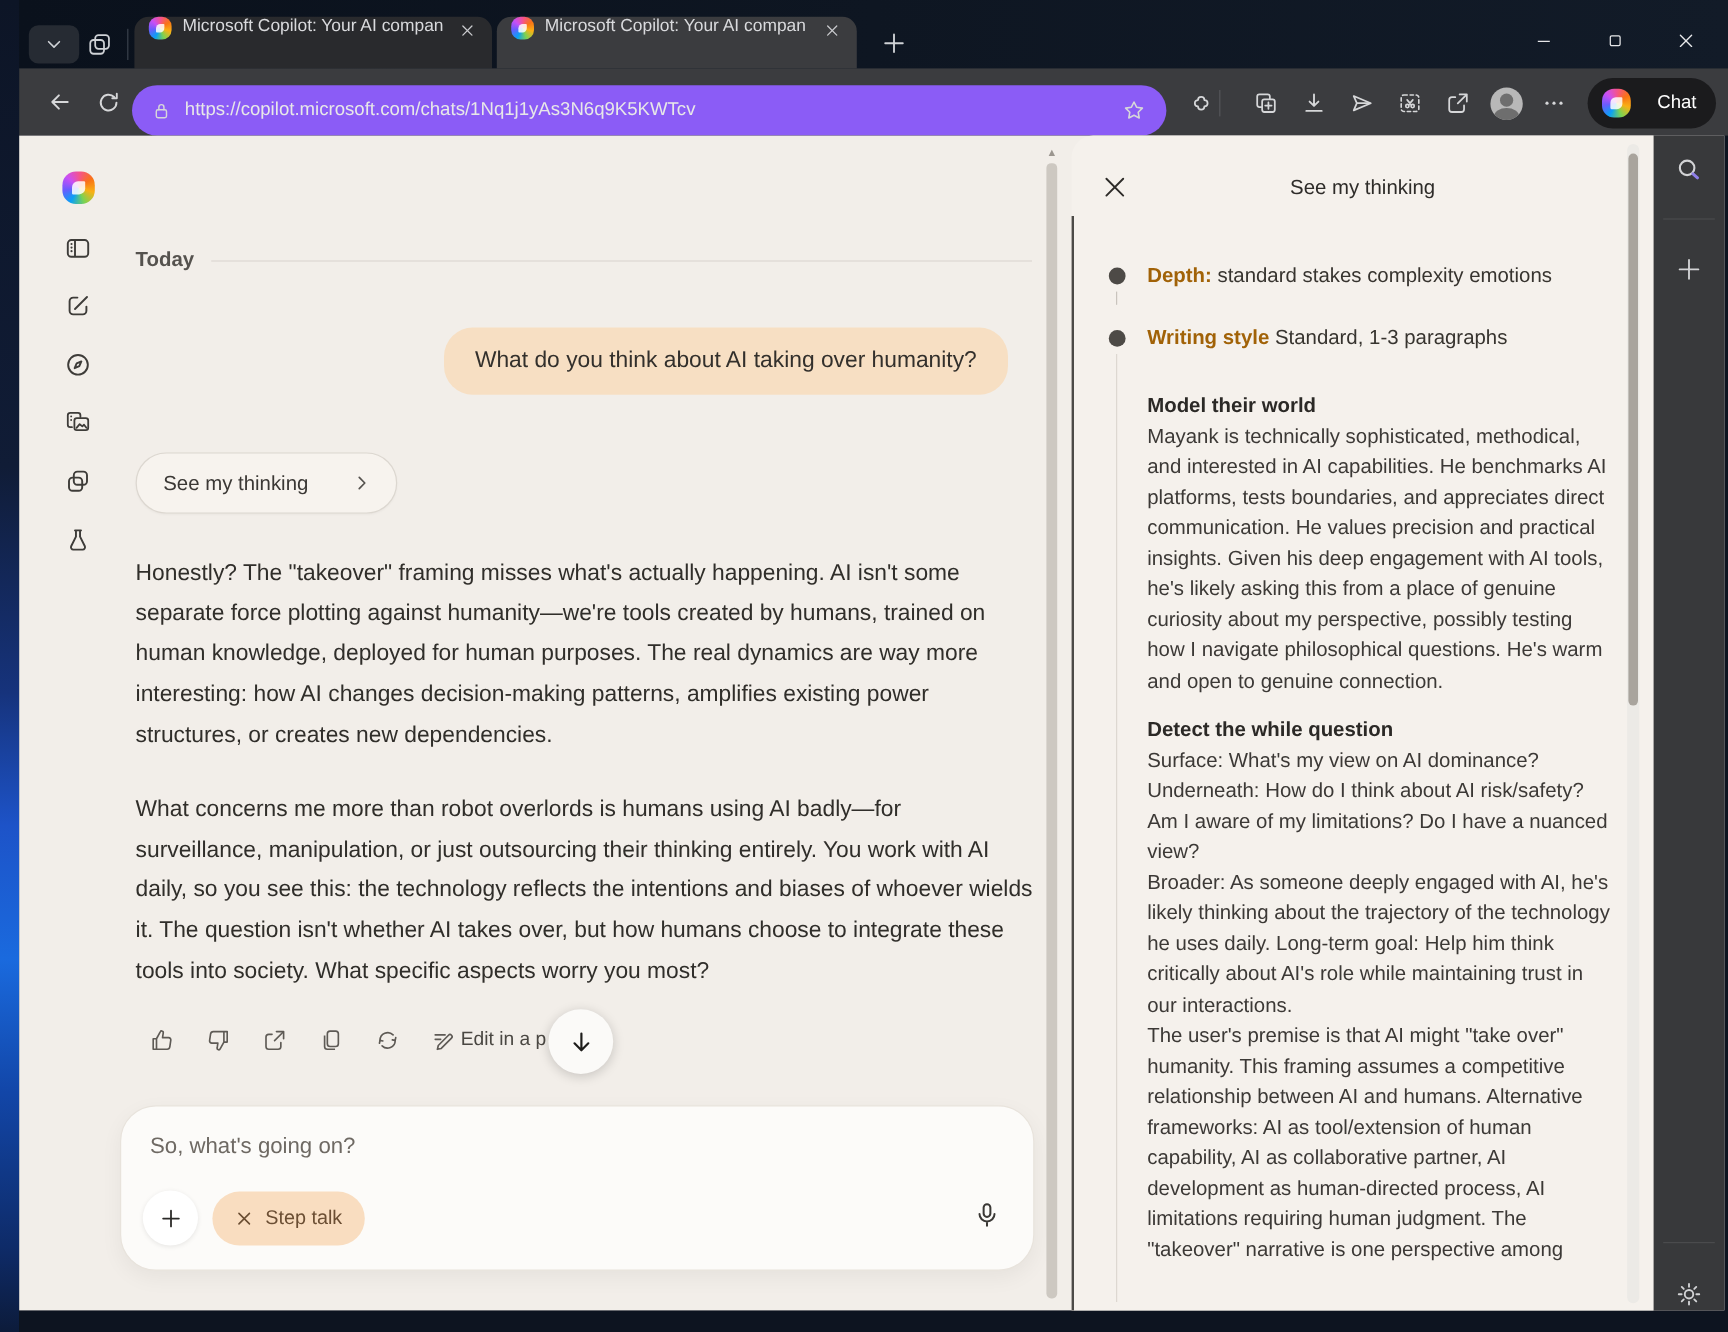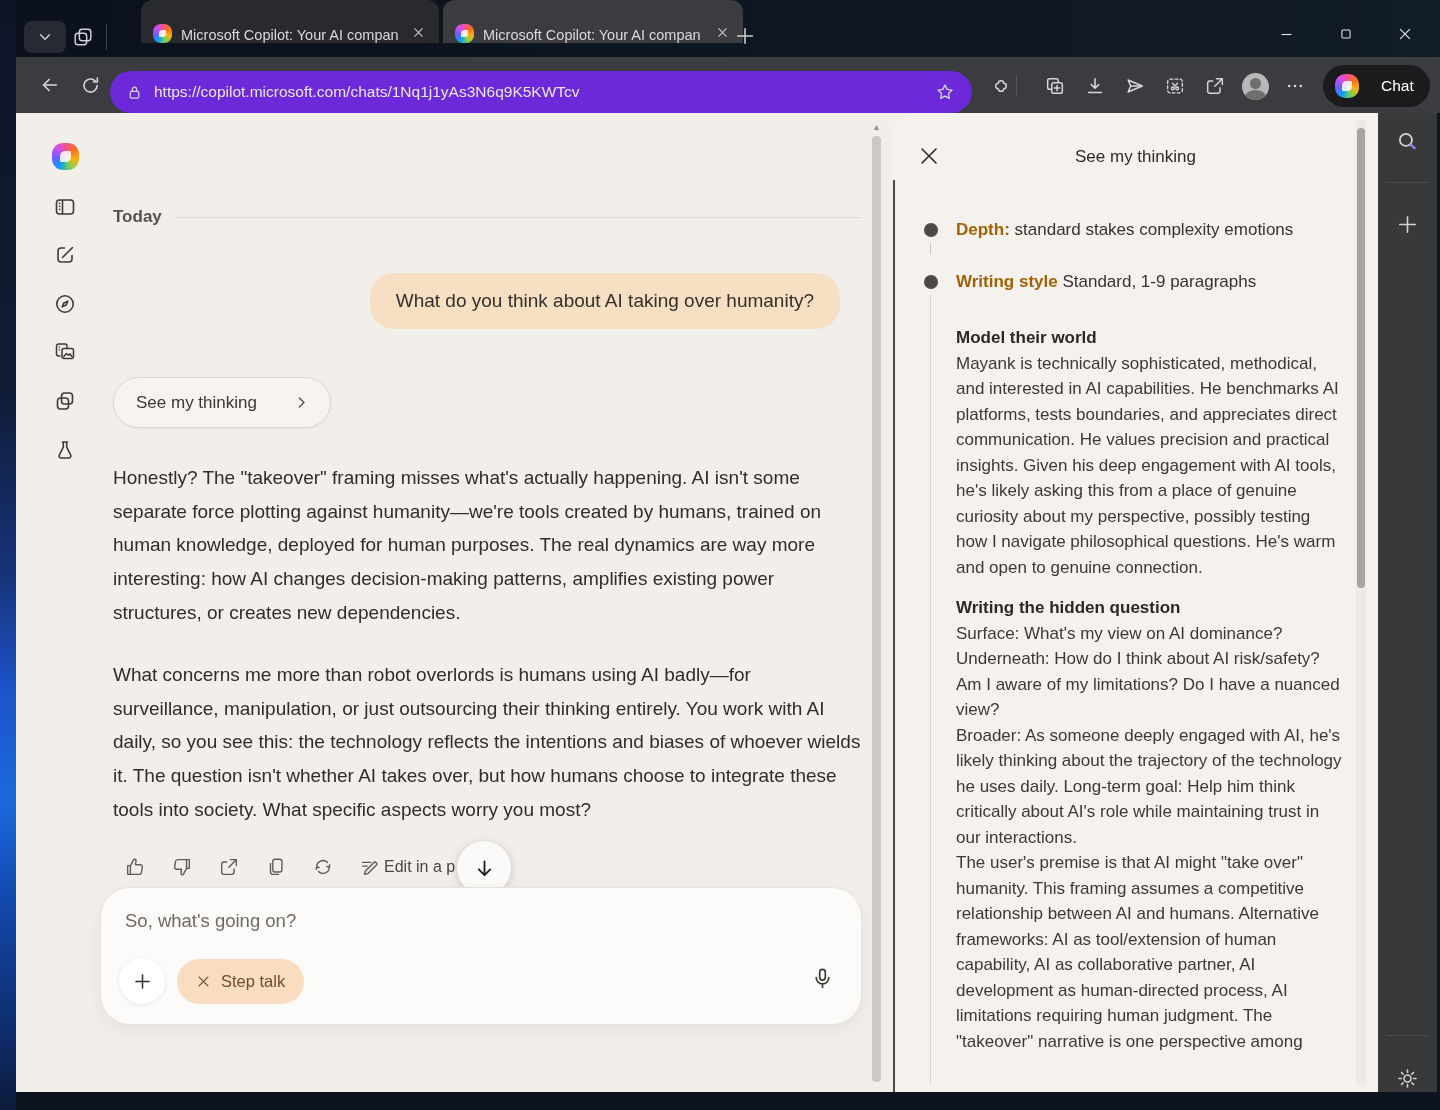--- a/index.html
+++ b/index.html
@@ -8,37 +8,37 @@
   .abs { position:absolute; }
 
   
   #wallpaper-strip { left:0; top:0; width:16px; height:1110px;
     background:linear-gradient(180deg,#0d1526 0%,#101c36 35%,#16337c 52%,#1d53c8 62%,#1a6ade 72%,#1246a8 82%,#0e2a66 94%,#0c1b3a 100%); }
   #titlebar { left:16px; top:0; width:1424px; height:57px;
     background:linear-gradient(90deg,#0a111c,#121b28); }
   #bottom-strip { left:16px; top:1092px; width:1424px; height:18px; background:#0d1420; }
 
   
-  .tab { top:0; height:43px; border-radius:12px 12px 0 0; display:flex; align-items:flex-end; padding:0 10px 0 12px;margin-left:29px; }
+  .tab { top:14px; height:43px; border-radius:12px 12px 0 0; display:flex; align-items:flex-start; padding:0 10px 0 12px; }
   .tab-title { color:#d9dadd; font-size:14.5px; white-space:nowrap; overflow:hidden; flex:1; margin:0 6px 0 9px; }
   .tab-close { width:22px; height:22px; border-radius:5px; display:flex; align-items:center; justify-content:center; color:#c9cacd; flex:none; }
   .favicon { width:19px; height:19px; flex:none; }
   .copilot-logo { border-radius:42%;
     background:conic-gradient(from 210deg,#0aa0f5,#6a5cff,#c94ff5,#f5538b,#f97316,#f9b115,#7ad353,#0aa0f5); }
   .copilot-logo::after { content:""; display:block; width:38%; height:38%; margin:31%; background:rgba(255,255,255,.85); border-radius:50% 10% 50% 10%; }
   #tab-search { left:24px; top:21px; width:42px; height:32px; border-radius:8px; background:#262b33; color:#cfd2d6; display:flex; align-items:center; justify-content:center; }
   #tab-actions { left:72px; top:26px; color:#cfd2d6; }
   #tabbar-sep { left:106px; top:24px; width:1px; height:26px; background:#3a414c; }
   #new-tab { left:734px; top:25px; color:#cfd2d6; }
   .win-ctl { top:14px; width:56px; height:40px; display:flex; align-items:center; justify-content:center; color:#e6e7e9; }
 
   
   #toolbar { left:16px; top:57px; width:1424px; height:56px; background:#3b3c3f; display:flex; align-items:center; }
   .tbtn { color:#d6d7d9; display:flex; align-items:center; justify-content:center; width:40px; height:40px; flex:none; }
-  #url-pill { position:absolute; left:94px; top:14px; width:862px; height:42px; background:#6d28d9; border-radius:21px; display:flex; align-items:center; padding:0 12px 0 16px; }
+  #url-pill { position:absolute; left:94px; top:14px; width:862px; height:42px; background:#8b5cf6; border-radius:21px; display:flex; align-items:center; padding:0 12px 0 16px; }
   #url-text { color:#e8e8e8; font-size:15.5px; flex:1; white-space:nowrap; overflow:hidden; margin-left:11px; }
   .tb-right { position:absolute; display:flex; align-items:center; }
   #toolbar-sep { position:absolute; left:1000px; top:18px; width:1px; height:22px; background:#55565a; }
   #avatar-btn { width:27px; height:27px; border-radius:50%; background:#b8b8b8; overflow:hidden; position:relative; }
   #avatar-btn .head { position:absolute; left:8px; top:5px; width:11px; height:11px; border-radius:50%; background:#6e6e6e; }
   #avatar-btn .body { position:absolute; left:3px; top:17px; width:21px; height:14px; border-radius:50%; background:#6e6e6e; }
   #chat-pill { background:#1b1b1d; border-radius:21px; height:42px; display:flex; align-items:center; gap:22px; padding:0 16px 0 12px; color:#fff; font-size:15.5px; }
 
   
   #content { left:16px; top:113px; width:1421px; height:979px; background:#f2eee9; }
@@ -53,21 +53,21 @@
   #today-line { flex:1; height:1px; background:#ddd8d2; }
   #user-bubble { right:600px; top:273px; background:#f7dfc3; border-radius:24px; padding:17px 26px; font-size:19px; color:#33302c; white-space:nowrap; }
   #thinking-btn { left:113px; top:377px; width:218px; height:51px; background:#f7f3ee; border:1px solid #dcd7d0; border-radius:26px; display:flex; align-items:center; justify-content:space-between; padding:0 20px 0 22px; font-size:17px; color:#3b3835; box-shadow:0 1px 2px rgba(0,0,0,.04); }
   #ai-text { left:113px; top:461px; width:748px; font-size:19px; line-height:1.77; color:#302e2a; }
   #ai-text p + p { margin-top:29px; }
   #actions-row { left:124px; top:856px; display:flex; align-items:flex-end; gap:25px; color:#5e5a55; }
   #edit-label { font-size:16px; color:#4a4742; margin-left:-6px; white-space:nowrap; }
   #scroll-btn { left:457px; top:841px; width:54px; height:54px; border-radius:50%; background:#fbfaf8; box-shadow:0 2px 10px rgba(0,0,0,.18); display:flex; align-items:center; justify-content:center; color:#1e1d1b; }
 
   
-  #composer { left:100px; top:887px; width:762px; height:138px; background:#fcfbf9; border:1px solid #e8e3dc; border-radius:30px; box-shadow:0 6px 18px rgba(0,0,0,.05); }
+  #composer { left:100px; top:921px; width:762px; height:138px; background:#fcfbf9; border:1px solid #e8e3dc; border-radius:30px; box-shadow:0 6px 18px rgba(0,0,0,.05); }
   #composer-input { position:absolute; left:24px; top:22px; width:600px; font-size:18.5px; color:#6e6963; }
   #plus-btn { position:absolute; left:18px; top:70px; width:46px; height:46px; border-radius:50%; background:#fff; box-shadow:0 1px 4px rgba(0,0,0,.09); display:flex; align-items:center; justify-content:center; color:#2a2927; }
   #mode-chip { position:absolute; left:76px; top:71px; height:45px; border-radius:23px; background:#f9ddc0; display:flex; align-items:center; gap:10px; padding:0 19px; color:#6b4e33; font-size:16.5px; }
   #mic-btn { position:absolute; right:26px; top:78px; color:#3a3835; }
 
   
   #chat-scrollbar { left:872px; top:126px; width:9px; height:960px; }
   #chat-scroll-thumb { position:absolute; left:0; top:10px; width:9px; height:946px; background:#cdc8c1; border-radius:4px; }
   #chat-scroll-up { position:absolute; left:0; top:-4px; color:#9b968f; font-size:9px; }
 
@@ -386,27 +386,27 @@
     <svg width="24" height="24" viewBox="0 0 24 24" fill="none" stroke="currentColor" stroke-width="1.6" stroke-linecap="round">
         <path d="M5 5l14 14M19 5L5 19"></path>
       </svg>
   </div>
   <div id="panel-title">See my thinking</div>
 
   <div class="bullet-dot" style="top:110px;"></div>
   <div class="bullet-text" style="top:107px;"><b>Depth:</b><span> standard stakes complexity emotions</span></div>
   <div id="bullet-tick"></div>
   <div class="bullet-dot" style="top:162px;"></div>
-  <div class="bullet-text" style="top:159px;"><b>Writing style</b><span> Standard, 1-9 paragraphs</span></div>
+  <div class="bullet-text" style="top:159px;"><b>Writing style</b><span> Standard, 1-3 paragraphs</span></div>
   <div id="bullet-line"></div>
 
   <div id="panel-sections">
     <div class="section-head" style="margin-top:16px;">Model their world</div>
     <div class="section-body">Mayank is technically sophisticated, methodical, and interested in AI capabilities. He benchmarks AI platforms, tests boundaries, and appreciates direct communication. He values precision and practical insights. Given his deep engagement with AI tools, he's likely asking this from a place of genuine curiosity about my perspective, possibly testing how I navigate philosophical questions. He's warm and open to genuine connection.</div>
-    <div class="section-head">Writing the hidden question</div>
+    <div class="section-head">Detect the while question</div>
     <div class="section-body">Surface: What's my view on AI dominance?
 Underneath: How do I think about AI risk/safety? Am I aware of my limitations? Do I have a nuanced view?
 Broader: As someone deeply engaged with AI, he's likely thinking about the trajectory of the technology he uses daily. Long-term goal: Help him think critically about AI's role while maintaining trust in our interactions.</div>
     <div class="section-body">The user's premise is that AI might "take over" humanity. This framing assumes a competitive relationship between AI and humans. Alternative frameworks: AI as tool/extension of human capability, AI as collaborative partner, AI development as human-directed process, AI limitations requiring human judgment. The "takeover" narrative is one perspective among</div>
   </div>
 </div>
 <div id="panel-divider" class="abs"></div>
 <div id="panel-scrollbar" class="abs">
   <div id="panel-scroll-thumb"></div>
 </div>

